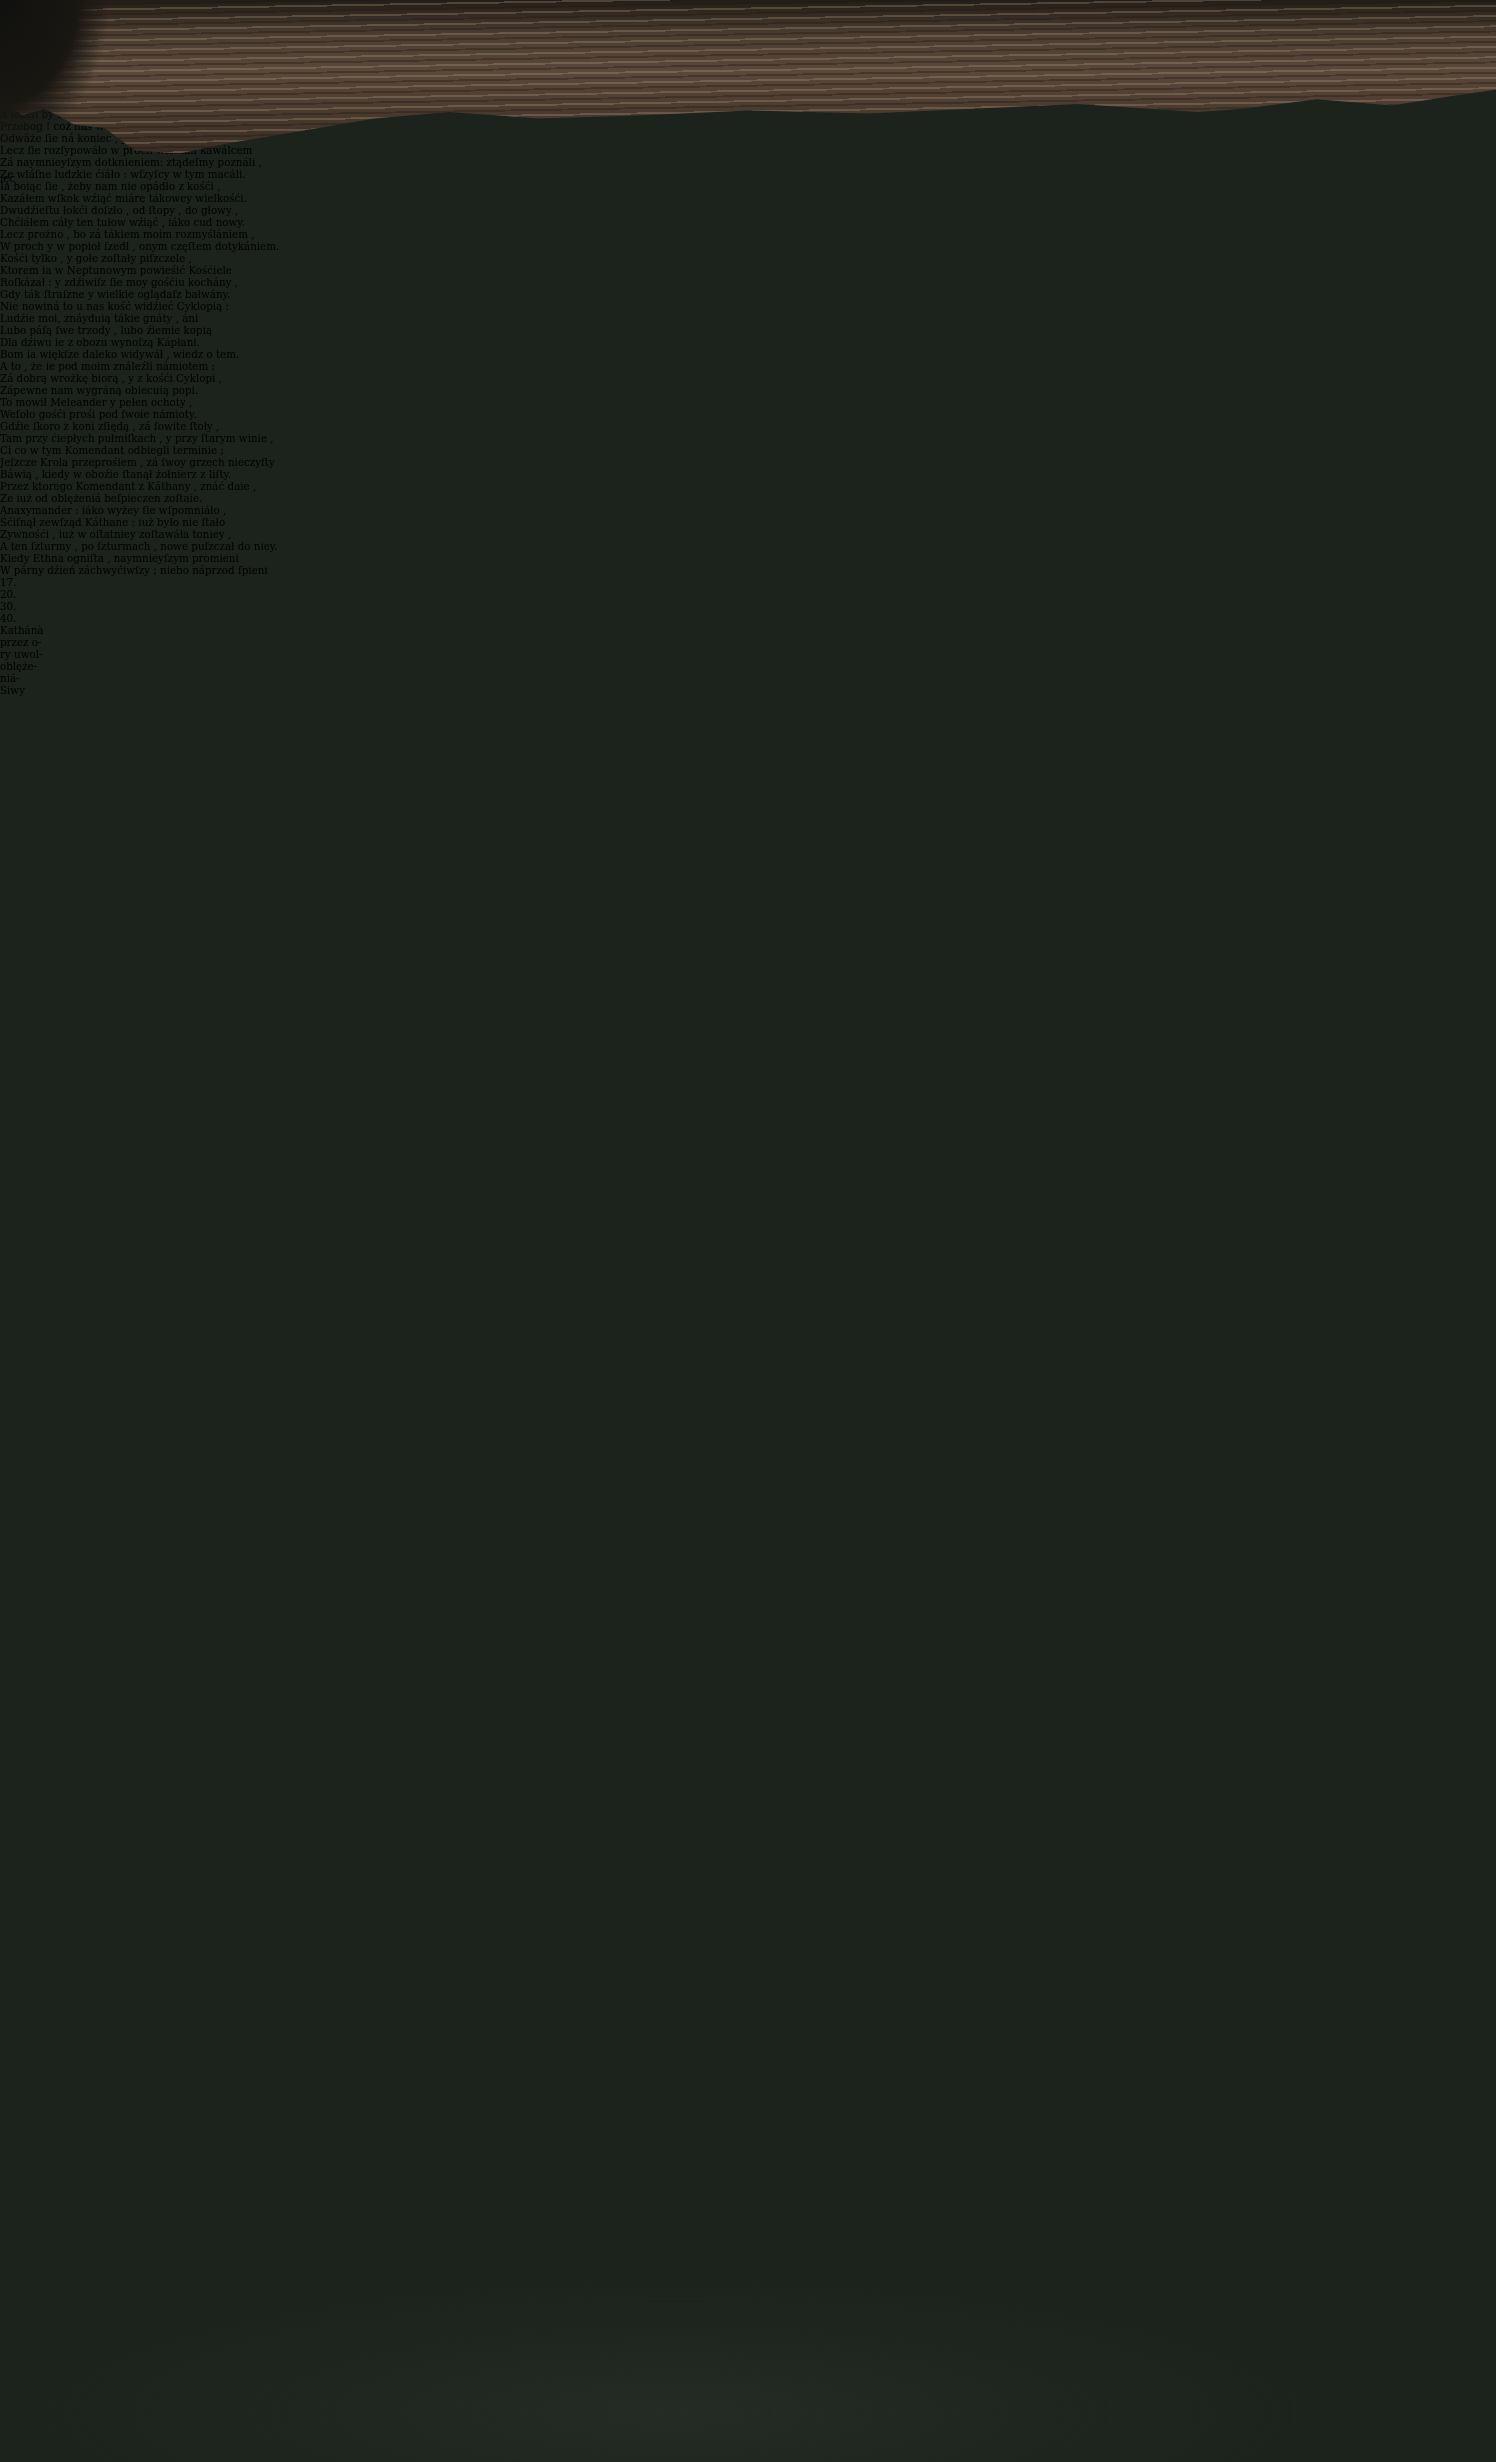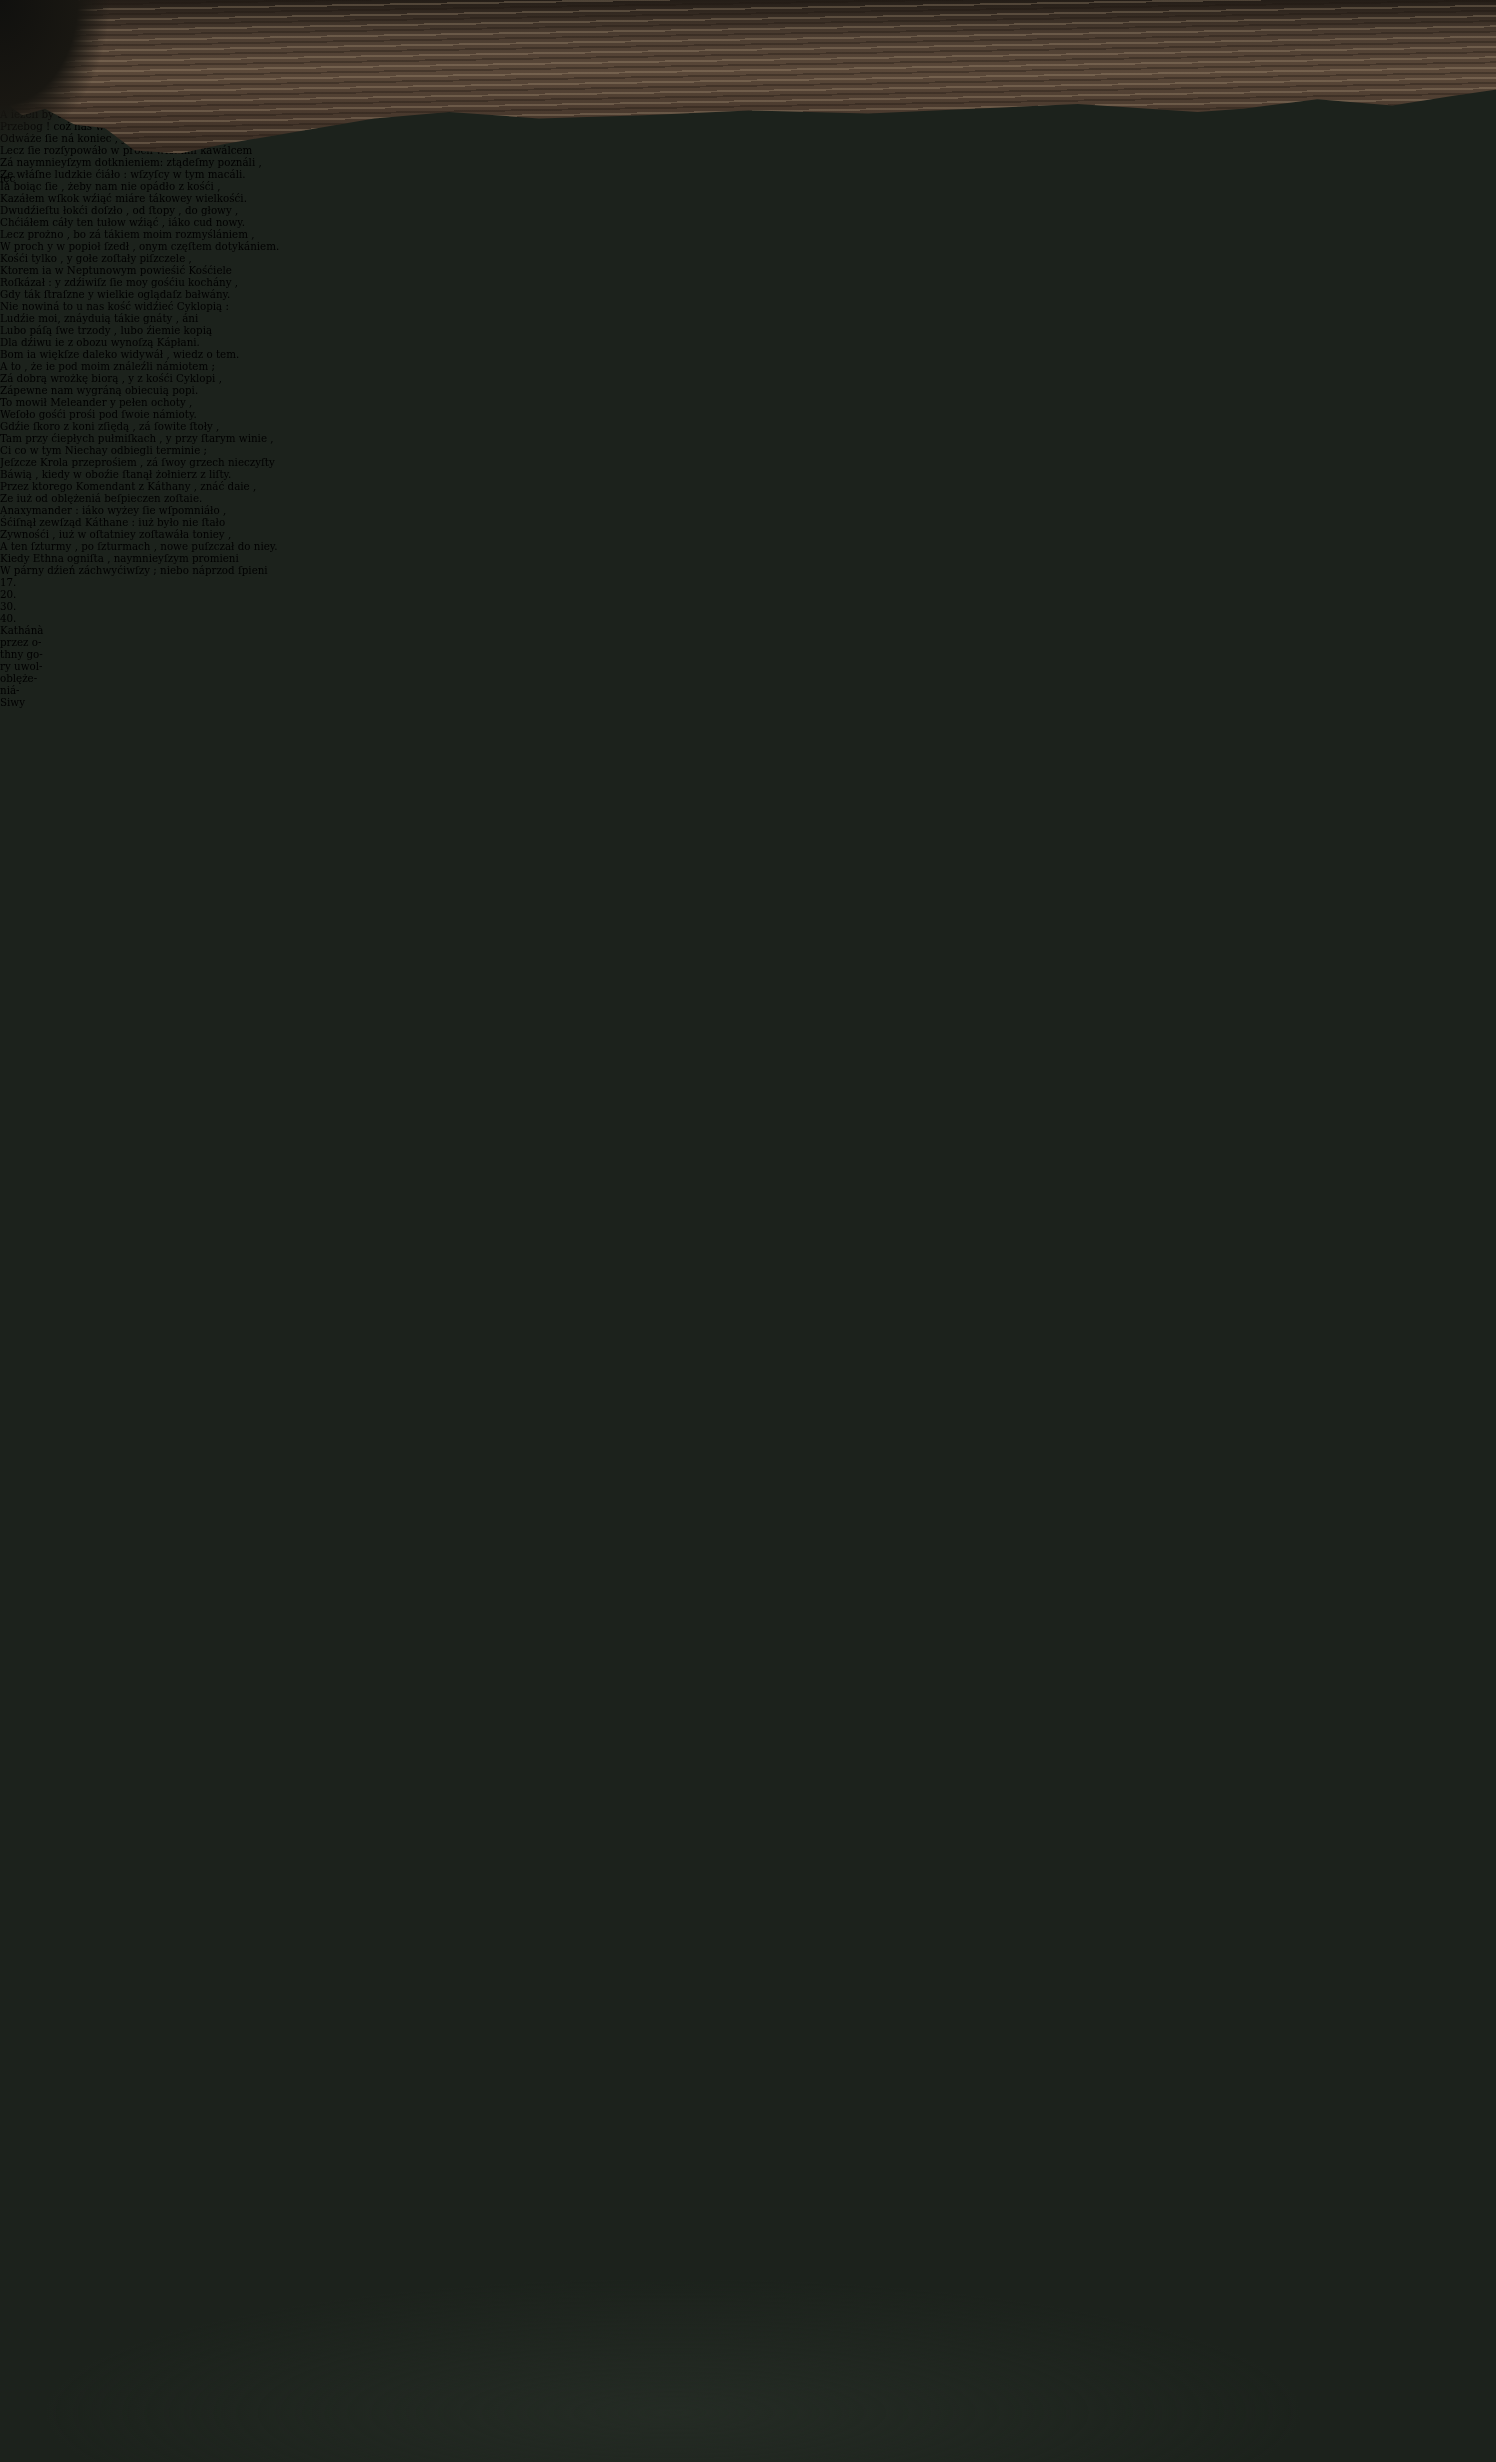--- a/index.html
+++ b/index.html
@@ -192,21 +192,21 @@
         <div class="poem-line poem-line-22">Lubo páſą ſwe trzody , lubo źiemie kopią</div>
         <div class="poem-line poem-line-24">Dla dźiwu ie z obozu wynoſzą Kápłani.</div>
         <div class="poem-line poem-line-25">Bom ia więkſze daleko widywáł , wiedz o tem.</div>
         <div class="poem-line poem-line-26">A to , że ie pod moim ználeźli námiotem ;</div>
         <div class="poem-line poem-line-27">Zá dobrą wrożkę biorą , y z kośći Cyklopi ,</div>
         <div class="poem-line poem-line-28">Zápewne nam wygráną obiecuią popi.</div>
         <div class="poem-line poem-line-29">To mowił Meleander y pełen ochoty ,</div>
         <div class="poem-line poem-line-30">Weſoło gośći prośi pod ſwoie námioty.</div>
         <div class="poem-line poem-line-31">Gdźie ſkoro z koni zſiędą , zá ſowite ſtoły ,</div>
         <div class="poem-line poem-line-33">Tam przy ćiepłych pułmiſkach , y przy ſtarym winie ,</div>
-        <div class="poem-line poem-line-34">Ci co w tym Niechay odbiegli terminie ;</div>
+        <div class="poem-line poem-line-34">Ci co w tym Komendant odbiegli terminie ;</div>
         <div class="poem-line poem-line-35">Jeſzcze Krola przeprośiem , zá ſwoy grzech nieczyſty</div>
         <div class="poem-line poem-line-36">Báwią , kiedy w oboźie ſtanął żołnierz z liſty.</div>
         <div class="poem-line poem-line-37">Przez ktorego Komendant z Káthany , znáć daie ,</div>
         <div class="poem-line poem-line-38">Ze iuż od oblężeniá beſpieczen zoſtaie.</div>
         <div class="poem-line poem-line-39">Anaxymander : iáko wyżey ſie wſpomniáło ,</div>
         <div class="poem-line poem-line-40">Śćiſnął zewſząd Káthane : iuż było nie ſtało</div>
         <div class="poem-line poem-line-41">Zywnośći , iuż w oſtatniey zoſtawáła toniey ,</div>
         <div class="poem-line poem-line-42">A ten ſzturmy , po ſzturmach , nowe puſzczał do niey.</div>
         <div class="poem-line poem-line-43">Kiedy Ethna ogniſta , naymnieyſzym promieni</div>
         <div class="poem-line poem-line-44">W párny dźień záchwyćiwſzy ; niebo náprzod ſpieni</div>
@@ -215,21 +215,20 @@
     <div class="margin-numbers">
         <div class="margin-num margin-num-1">17.</div>
         <div class="margin-num margin-num-2">20.</div>
         <div class="margin-num margin-num-3">30.</div>
         <div class="margin-num margin-num-4">40.</div>
       </div>
 
     <div class="margin-note">
         <div class="margin-note-line margin-note-line-1">Kathánà</div>
         <div class="margin-note-line margin-note-line-2">przez o-</div>
-        <div class="margin-note-line margin-note-line-4">thny go-</div>
         <div class="margin-note-line margin-note-line-5">ry uwol-</div>
         <div class="margin-note-line margin-note-line-7">oblęże-</div>
         <div class="margin-note-line margin-note-line-8">niá-</div>
       </div>
 
     <div class="catchword">Siwy</div>
 
     <div class="stain stain-1"></div>
     <div class="stain stain-2"></div>
     <div class="stain stain-3"></div>

